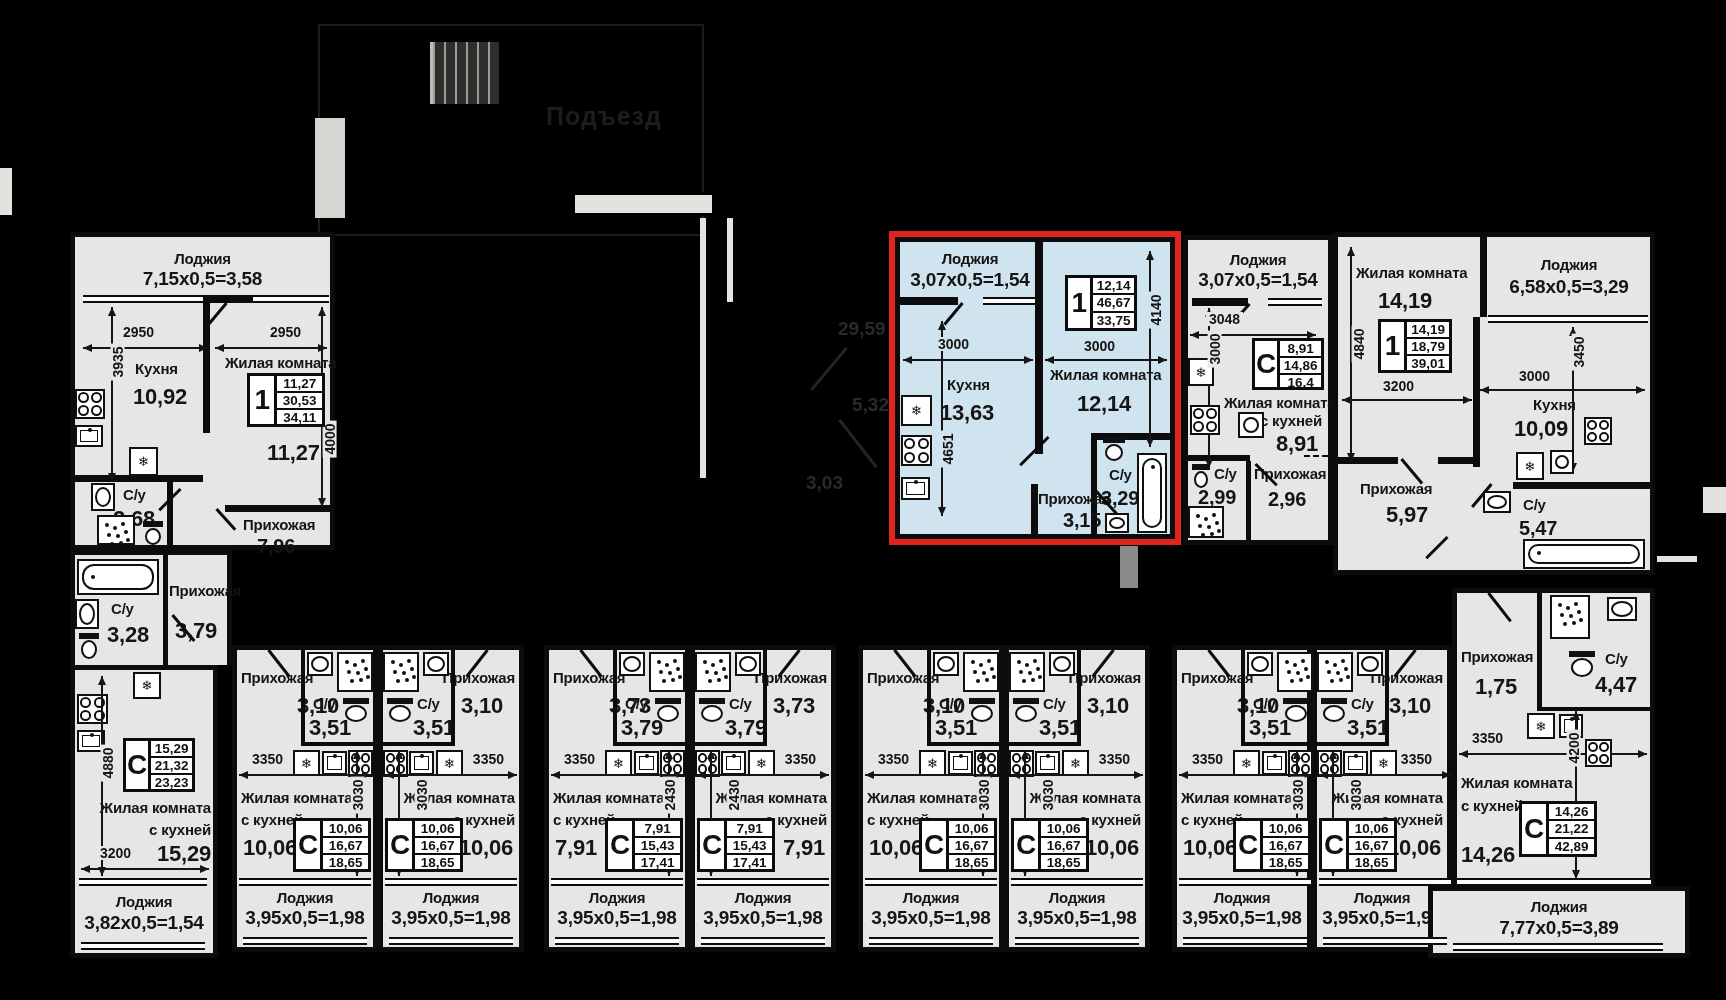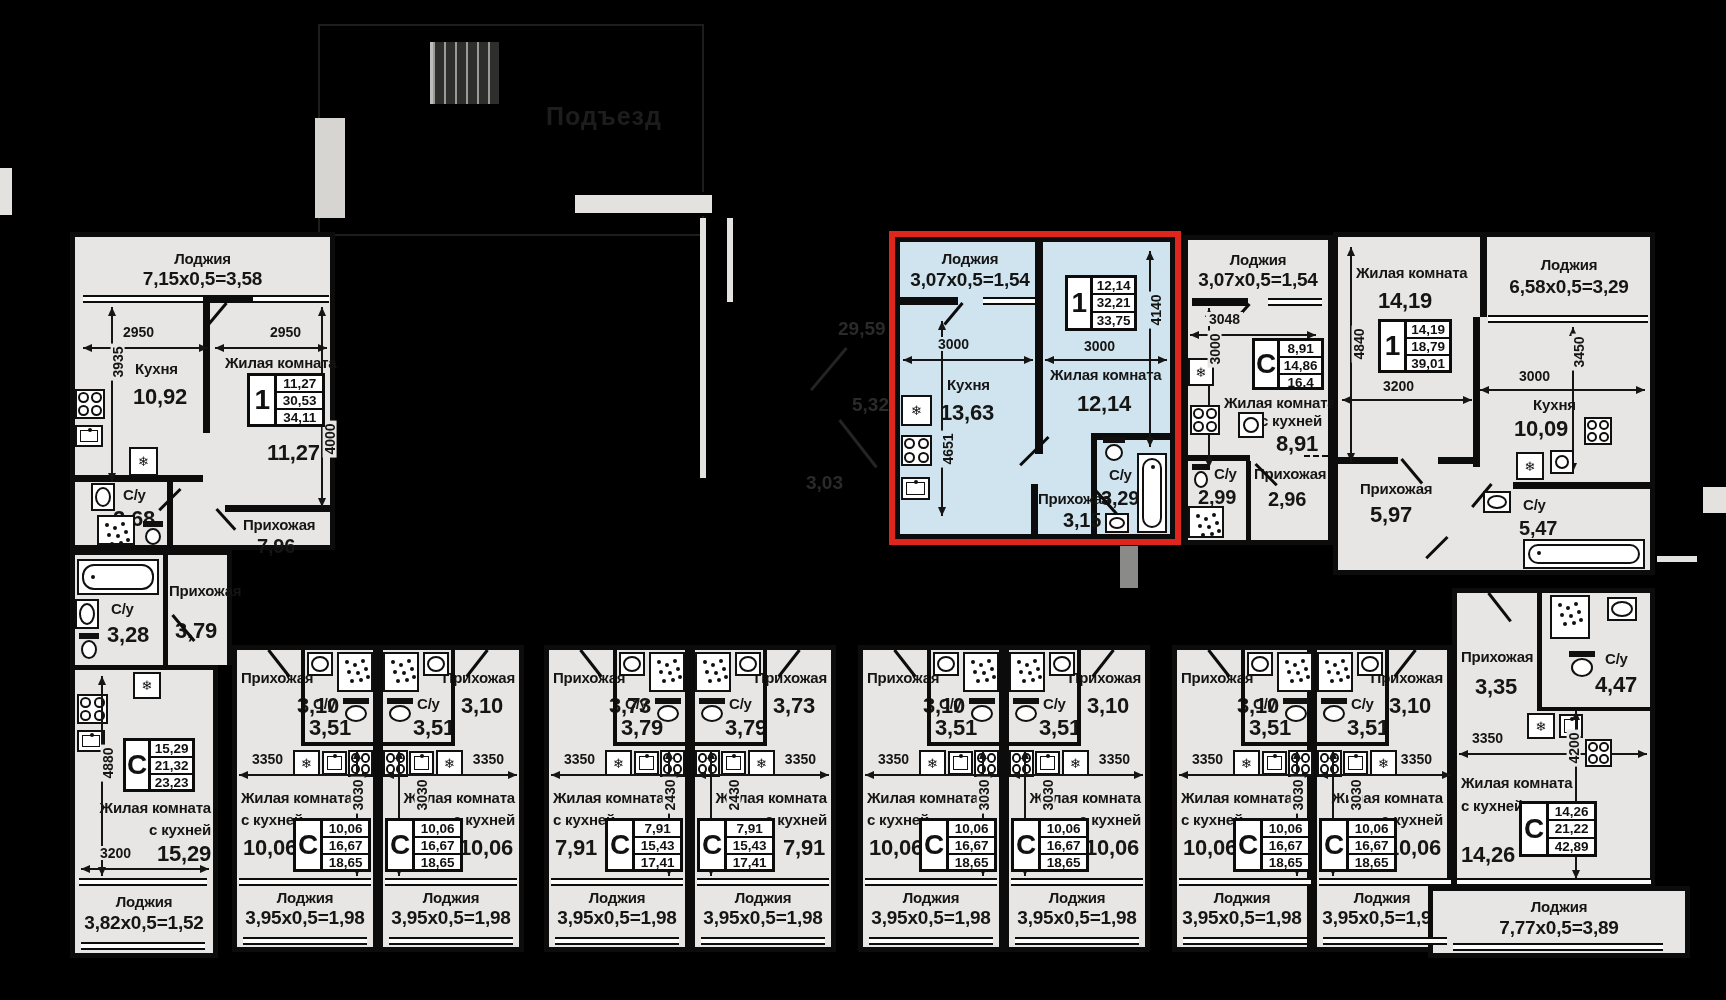--- a/index.html
+++ b/index.html
@@ -220,21 +220,21 @@
         <div>23,23</div>
       </div>
     </div>
     <div class="t" style="right:2px;top:130px">Жилая комната</div>
     <div class="t" style="right:2px;top:152px">с кухней</div>
     <div class="t n" style="right:2px;top:172px">15,29</div>
     <div class="dt" style="left:22px;top:176px">3200</div>
     <div class="dl h" style="left:6px;top:198px;width:128px"></div>
     <div class="win" style="left:4px;top:208px;width:128px"></div>
     <div class="t ctr" style="left:0;right:0;top:224px">Лоджия</div>
-    <div class="t n2 ctr" style="left:0;right:0;top:243px">3,82х0,5=1,52</div>
+    <div class="t n2 ctr" style="left:0;right:0;top:243px">3,82х0,5=1,54</div>
     <div class="win" style="left:6px;top:272px;width:124px"></div>
   </div>
 
   <div class="redframe">
     <div class="w" style="left:0;top:0;width:280px;height:5px"></div>
     <div class="w" style="left:0;top:297px;width:280px;height:5px"></div>
     <div class="w" style="left:0;top:0;width:5px;height:302px"></div>
     <div class="w" style="left:275px;top:0;width:5px;height:302px"></div>
     <div class="t ctr" style="left:5px;width:140px;top:14px">Лоджия</div>
     <div class="t n2 ctr" style="left:5px;width:140px;top:33px">3,07х0,5=1,54</div>
@@ -258,21 +258,21 @@
         <i class="b"></i>
       </div>
     <div class="ic sinkk" style="left:6px;top:240px;width:29px;height:23px">
         <i class="in"></i>
         <i class="dot"></i>
       </div>
     <div class="info" style="left:170px;top:38px;width:72px;height:56px">
       <div class="itag">1</div>
       <div class="ivals">
         <div>12,14</div>
-        <div>32,21</div>
+        <div>46,67</div>
         <div>33,75</div>
       </div>
     </div>
     <div class="dt vt" style="left:242px;top:66px">4140</div>
     <div class="dl v" style="left:254px;top:14px;height:196px"></div>
     <div class="dt" style="left:186px;top:102px">3000</div>
     <div class="dl h" style="left:150px;top:122px;width:122px"></div>
     <div class="t" style="left:155px;top:130px">Жилая комната</div>
     <div class="t n" style="left:182px;top:155px">12,14</div>
     <div class="w" style="left:196px;top:196px;width:79px;height:7px"></div>
@@ -364,21 +364,21 @@
     </div>
     <div class="dt vt" style="left:2px;top:100px">4840</div>
     <div class="dl v" style="left:12px;top:10px;height:215px"></div>
     <div class="dt" style="left:42px;top:142px">3200</div>
     <div class="dl h" style="left:4px;top:162px;width:130px"></div>
     <div class="w" style="left:135px;top:80px;width:7px;height:150px"></div>
     <div class="w" style="left:0;top:220px;width:60px;height:7px"></div>
     <div class="w" style="left:100px;top:220px;width:42px;height:7px"></div>
     <div class="leaf" style="left:62px;top:222px;height:32px;transform:rotate(-40deg)"></div>
     <div class="t" style="left:22px;top:244px">Прихожая</div>
-    <div class="t n" style="left:32px;top:266px">5,97</div>
+    <div class="t n" style="left:48px;top:266px">5,97</div>
     <div class="dt" style="left:178px;top:132px">3000</div>
     <div class="dl h" style="left:142px;top:152px;width:165px"></div>
     <div class="t" style="left:195px;top:160px">Кухня</div>
     <div class="t n" style="left:176px;top:180px">10,09</div>
     <div class="dt vt" style="left:222px;top:108px">3450</div>
     <div class="dl v" style="left:234px;top:90px;height:145px"></div>
     <div class="ic stove" style="left:246px;top:180px;width:28px;height:28px">
         <i class="b"></i>
         <i class="b"></i>
         <i class="b"></i>
@@ -829,21 +829,21 @@
       </div>
     <div class="ic wc" style="left:110px;top:58px;width:30px;height:26px">
         <i class="tank"></i>
         <i class="bowl"></i>
       </div>
     <div class="t" style="left:148px;top:58px">С/у</div>
     <div class="t n" style="left:138px;top:80px">4,47</div>
     <div class="w" style="left:80px;top:0;width:5px;height:118px"></div>
     <div class="w" style="left:80px;top:114px;width:113px;height:4px"></div>
     <div class="t" style="left:4px;top:56px">Прихожая</div>
-    <div class="t n" style="left:18px;top:82px">3,35</div>
+    <div class="t n" style="left:18px;top:82px">1,75</div>
     <div class="leaf" style="left:30px;top:0;height:36px;transform:rotate(-38deg)"></div>
     <div class="ic fridge" style="left:70px;top:120px;width:28px;height:26px">
         <i class="g">❄</i>
       </div>
     <div class="ic sinkk" style="left:102px;top:121px;width:24px;height:24px">
         <i class="in"></i>
         <i class="dot"></i>
       </div>
     <div class="dt" style="left:12px;top:138px">3350</div>
     <div class="dl h" style="left:2px;top:160px;width:188px"></div>

